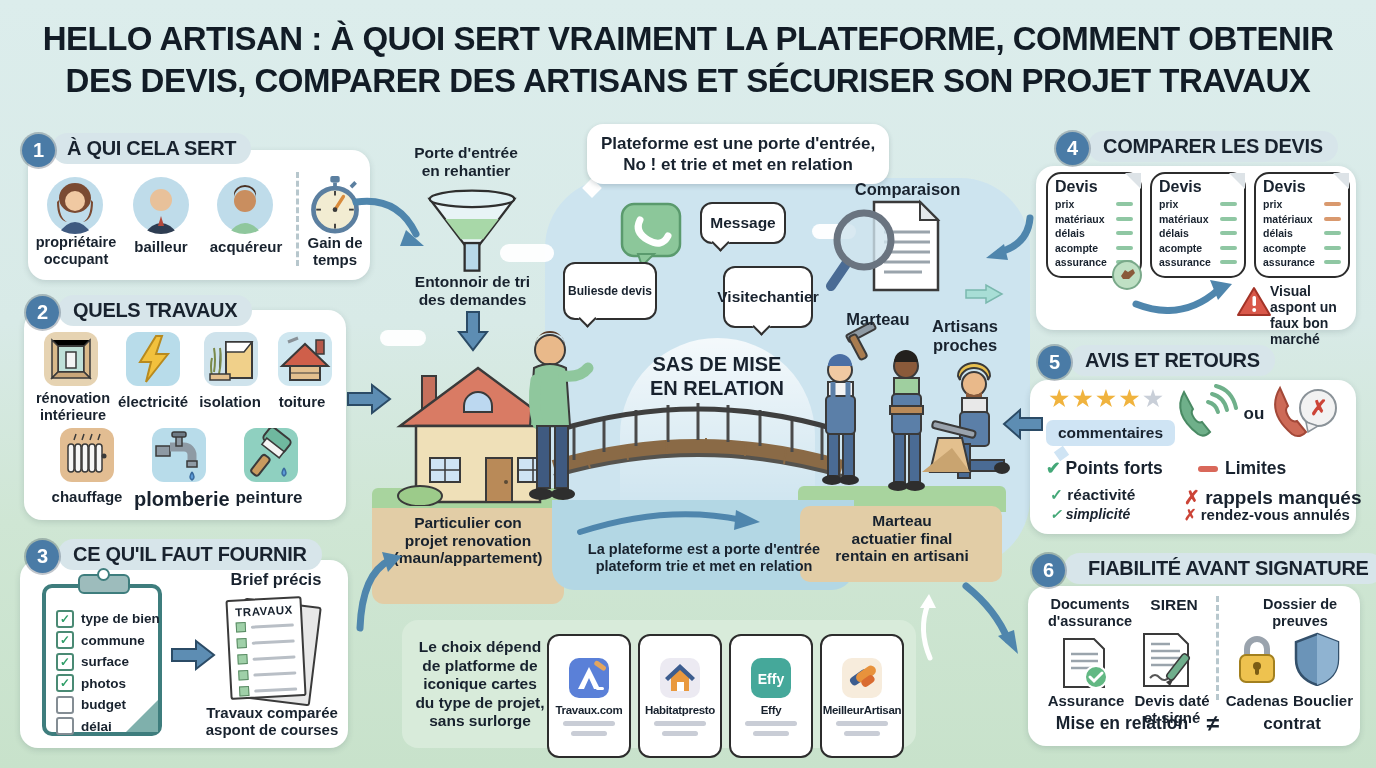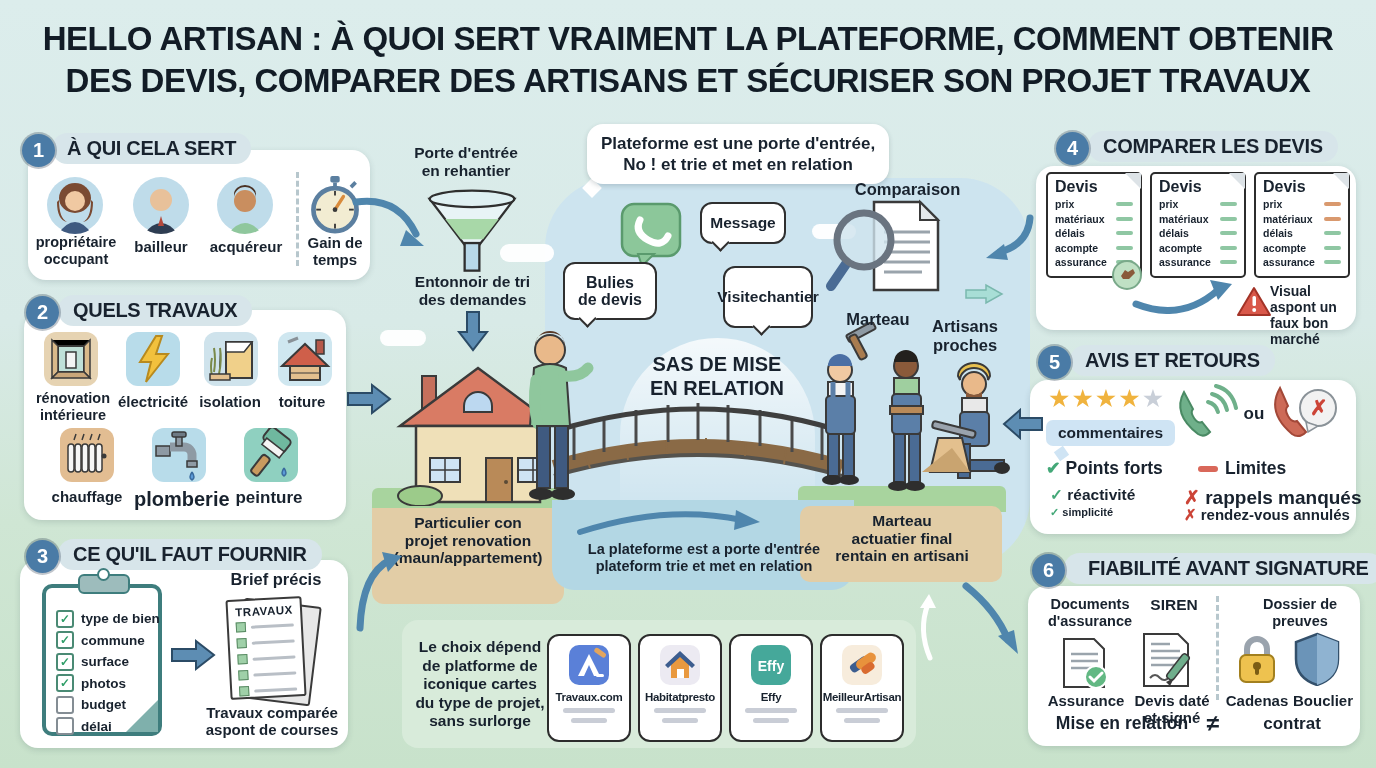--- a/index.html
+++ b/index.html
@@ -14,40 +14,40 @@
          box-shadow:0 0 0 2px rgba(28,48,68,.28);z-index:6;}
   .pill{position:absolute;background:#d7e5ea;border-radius:20px;padding:4px 15px;font-weight:800;
         font-size:20px;letter-spacing:-.3px;white-space:nowrap;z-index:5;}
   .bubble{position:absolute;background:#fff;border:2px solid #2f2f2f;border-radius:12px;font-weight:700;
           display:flex;align-items:center;justify-content:center;text-align:center;line-height:1.08;z-index:4;}
   .tail{position:absolute;width:11px;height:11px;background:#fff;border-left:2px solid #2f2f2f;
         border-bottom:2px solid #2f2f2f;transform:rotate(-45deg);z-index:4;}
   .avatar{position:absolute;width:58px;height:58px;border-radius:50%;}
   .dashv{position:absolute;border-left:3px dashed #b7c7cd;}
   .ticon{position:absolute;width:54px;height:54px;border-radius:12px;display:flex;align-items:center;justify-content:center;}
-  .devis{position:absolute;width:96px;height:106px;background:#fff;border:2px solid #2c2c2c;border-radius:5px;
+  .devis{position:absolute;width:96px;height:106px;background:#fff;border:2px solid #2c2c2c;border-radius:15px;
          padding:4px 7px;box-sizing:border-box;z-index:3;}
   .devis .dt{font-weight:800;font-size:16px;line-height:1.1;}
   .drow{display:flex;align-items:center;justify-content:space-between;margin-top:2.5px;}
   .drow .dl{font-weight:700;font-size:10.5px;}
   .dline{width:17px;height:4px;border-radius:2px;background:#8fc7a3;}
   .dline.or{background:#d9996e;}
   .fold{position:absolute;right:-1px;top:-1px;width:0;height:0;border-top:16px solid #dde3e7;border-left:16px solid transparent;}
   .chkrow{display:flex;align-items:center;gap:7px;height:21.5px;}
   .chkbox{width:14px;height:14px;border:2px solid #4a8a74;border-radius:3px;display:flex;align-items:center;
           justify-content:center;font-size:12px;font-weight:800;color:#2f9e68;background:#fff;flex:0 0 auto;}
   .chkbox.un{border-color:#848d94;}
   .chklbl{font-weight:700;font-size:13.5px;white-space:nowrap;}
   .star{font-size:25px;letter-spacing:1px;color:#f0b33e;font-weight:400;}
   .star.e{color:#c9cfd8;}
   .gchk{color:#44a878;font-weight:800;}
   .gx{color:#cc4437;font-weight:800;}
   .dashic{display:inline-block;width:20px;height:6px;border-radius:3px;background:#d9685a;}
-  .pcard{position:absolute;width:84px;height:108px;background:#fff;border:2px solid #2c2c2c;border-radius:12px;
-         display:flex;flex-direction:column;align-items:center;padding-top:8px;box-sizing:border-box;z-index:3;}
+  .pcard{position:absolute;width:84px;height:124px;background:#fff;border:2px solid #2c2c2c;border-radius:12px;
+         display:flex;flex-direction:column;align-items:center;padding-top:21px;box-sizing:border-box;z-index:3;}
   .pbar{height:5px;border-radius:3px;background:#c9cdd6;margin-top:5px;}
   .pname{font-weight:800;font-size:11.5px;letter-spacing:-.3px;margin-top:5px;white-space:nowrap;}
   .cloud{position:absolute;background:#fff;border-radius:50px;opacity:.95;z-index:1;}
   .scene{z-index:2;}
 </style>
 </head>
 <body>
 
 <div id="stage">
 
@@ -202,21 +202,21 @@
     <div>Plateforme est une porte d'entrée,</div>
     <div>No ! et trie et met en relation</div>
   </div>
   <div class="abs" style="left:585px;top:181px;width:14px;height:14px;background:#fff;transform:rotate(45deg);z-index:3;"></div>
 
   <div class="bubble" style="left:700px;top:202px;width:82px;height:38px;font-size:15.5px;">
     <span>Message</span>
   </div>
   <div class="tail" style="left:714px;top:236px;"></div>
 
-  <div class="bubble" style="left:563px;top:262px;width:90px;height:54px;font-size:16px;flex-direction:column;">
+  <div class="bubble" style="left:563px;top:262px;width:90px;height:54px;font-size:12px;flex-direction:row;">
     <div>Bulies</div>
     <div>de devis</div>
   </div>
   <div class="tail" style="left:581px;top:312px;"></div>
 
   <div class="bubble" style="left:723px;top:266px;width:86px;height:58px;font-size:15.5px;">
     <div>Visite</div>
     <div>chantier</div>
   </div>
   <div class="tail" style="left:755px;top:320px;"></div>
@@ -590,21 +590,21 @@
   <span class="abs gx" style="left:1310px;top:396px;font-size:21px;z-index:4;">✗</span>
 
   <div class="abs" style="left:1046px;top:458px;font-size:17.5px;font-weight:800;z-index:3;">
     <span class="gchk">✔</span>
     <span>Points forts</span>
   </div>
   <div class="abs" style="left:1050px;top:486px;font-size:15.5px;font-weight:700;z-index:3;">
     <span class="gchk">✓</span>
     <span>réactivité</span>
   </div>
-  <div class="abs" style="left:1050px;top:506px;font-size:11px;font-weight:700;z-index:3;">
+  <div class="abs" style="left:1050px;top:506px;font-size:14px;font-weight:700;z-index:3;font-style:italic;">
     <span class="gchk">✓</span>
     <span>simplicité</span>
   </div>
   <div class="abs" style="left:1198px;top:458px;font-size:17.5px;font-weight:800;z-index:3;display:flex;align-items:center;gap:7px;">
     <span class="dashic"></span>
     <span>Limites</span>
   </div>
   <div class="abs" style="left:1184px;top:486px;font-size:19px;font-weight:700;z-index:3;">
     <span class="gx">✗</span>
     <span>rappels manqués</span>

